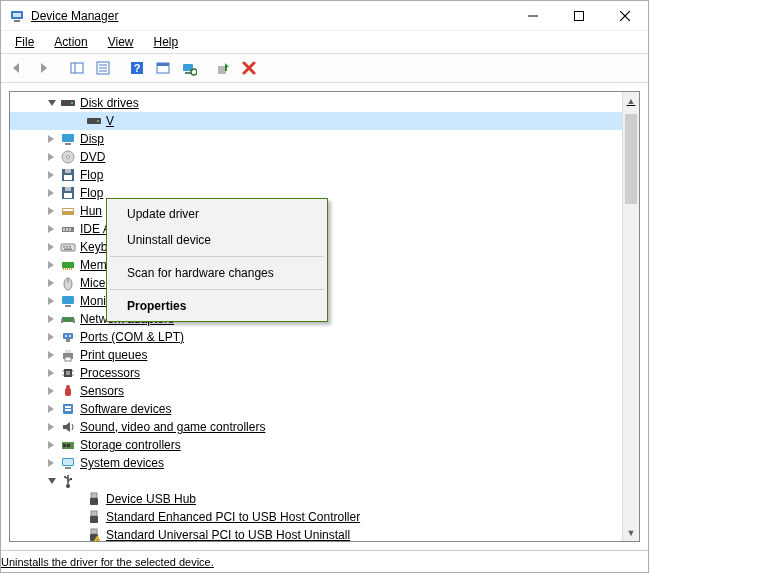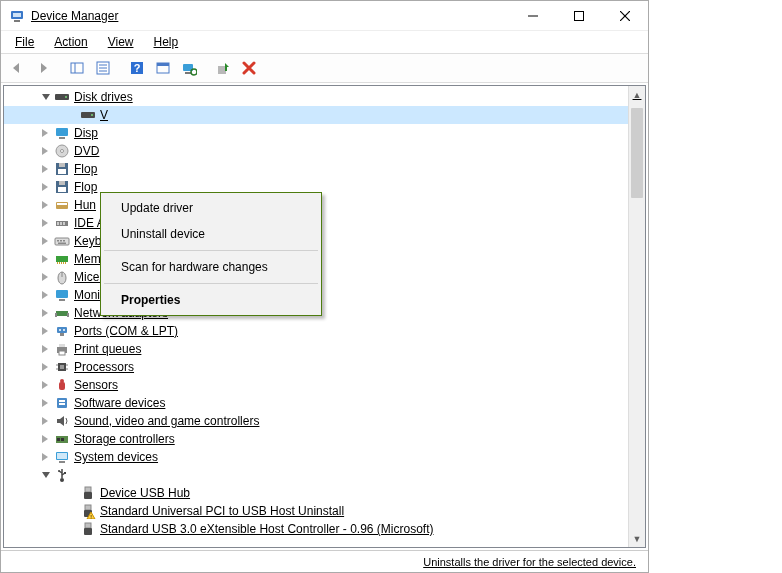--- a/index.html
+++ b/index.html
@@ -8,36 +8,36 @@
   .titlebar { height: 30px; display: flex; align-items: center; padding: 0 0 0 8px; border-bottom: 1px solid #eee; }
   .titlebar .title-icon { width: 16px; height: 16px; margin-right: 6px; }
   .titlebar .title-text { font-size: 12px; flex: 1; }
   .window-controls { display: flex; height: 100%; }
   .window-controls .btn { width: 46px; height: 100%; display: flex; align-items: center; justify-content: center; }
   .menubar { height: 22px; display: flex; align-items: center; padding: 0 6px; font-size: 12px; gap: 4px; }
   .menubar .menu-item { padding: 2px 8px; }
   .toolbar { height: 30px; display: flex; align-items: center; padding: 0 4px; border-top: 1px solid #ddd; border-bottom: 1px solid #ddd; background: #fdfdfd; gap: 2px; }
   .toolbar .tb-btn { width: 24px; height: 24px; display: flex; align-items: center; justify-content: center; }
   .toolbar .sep { width: 6px; }
-  .content { flex: 1; display: flex; border: 1px solid #828790; margin: 2px; position: relative; overflow: hidden; }
+  .content { flex: 1; display: flex; border: 1px solid #828790; margin: 8px; position: relative; overflow: hidden; }
   .tree { flex: 1; overflow: auto; font-size: 12px; padding: 2px 0; position: relative; }
   .node { display: flex; align-items: center; height: 18px; line-height: 18px; white-space: nowrap; }
   .expander { width: 14px; height: 14px; display: inline-flex; align-items: center; justify-content: center; color: #666; font-size: 10px; margin-right: 2px; }
   .expander.open::before { content: ""; display: block; width: 0; height: 0; border-left: 4px solid transparent; border-top: 6px solid #595959; border-right: 4px solid transparent; transform: translateX(1px); }
   .expander.closed::before { content: ""; display: block; width: 0; height: 0; border-top: 4px solid transparent; border-left: 6px solid #a6a6a6; border-bottom: 4px solid transparent; }
   .expander.none { visibility: hidden; }
   .dev-icon { width: 16px; height: 16px; margin-right: 4px; display: inline-flex; align-items: center; justify-content: center; }
   .node .label { }
   .node.selected { background: #cce8ff; }
   .indent-1 { padding-left: 34px; }
   .indent-2 { padding-left: 60px; }
   .scrollbar { width: 17px; background: #f0f0f0; border-left: 1px solid #ddd; position: relative; }
   .scroll-arrow { height: 17px; display: flex; align-items: center; justify-content: center; color: #606060; font-size: 9px; }
   .scroll-thumb { position: absolute; left: 2px; right: 2px; top: 22px; height: 90px; background: #cdcdcd; border-radius: 1px; }
-  .statusbar { height: 22px; border-top: 1px solid #ccc; font-size: 11px; padding: 0 12px; display: flex; align-items: center; color: #000; justify-content: flex-end; }
+  .statusbar { height: 22px; border-top: 1px solid #ccc; font-size: 11px; padding: 0 0; display: flex; align-items: center; color: #000; }
   .context-menu { position: absolute; left: 96px; top: 106px; width: 222px; background: #f2f2f2; border: 1px solid #4d7c0f; box-shadow: 3px 3px 3px rgba(0,0,0,0.25); font-size: 12px; padding: 2px; z-index: 10; }
   .context-menu .cm-item { padding: 6px 18px; background: #f2f2f2; }
   .context-menu .cm-item.bold { font-weight: bold; }
   .context-menu .cm-sep { height: 1px; background: #d0d0d0; margin: 3px 1px; }
 </style>
 </head>
 <body>
 
 <div class="window">
 
@@ -393,20 +393,30 @@
             </svg>
           </span>
           <span class="label">Device USB Hub</span>
         </div>
         <div class="node indent-2">
           <span class="expander none"></span>
           <span class="dev-icon">
             <svg width="16" height="16">
               <rect x="5" y="2" width="6" height="5" fill="#c0c0c0" stroke="#888"></rect>
               <rect x="4" y="7" width="8" height="7" fill="#4a4a4a" rx="1"></rect>
+            </svg>
+          </span>
+          <span class="label">Standard Enhanced PCI to USB Host Controller</span>
+        </div>
+        <div class="node indent-2">
+          <span class="expander none"></span>
+          <span class="dev-icon">
+            <svg width="16" height="16">
+              <rect x="5" y="2" width="6" height="5" fill="#c0c0c0" stroke="#888"></rect>
+              <rect x="4" y="7" width="8" height="7" fill="#4a4a4a" rx="1"></rect>
               <path d="M11 9 L15 16 L7 16 Z" fill="#ffd040" stroke="#c89000"></path>
               <text x="11" y="15.5" text-anchor="middle" font-size="6" fill="#000">!</text>
             </svg>
           </span>
           <span class="label">Standard Universal PCI to USB Host Uninstall</span>
         </div>
         <div class="node indent-2">
           <span class="expander none"></span>
           <span class="dev-icon">
             <svg width="16" height="16">

